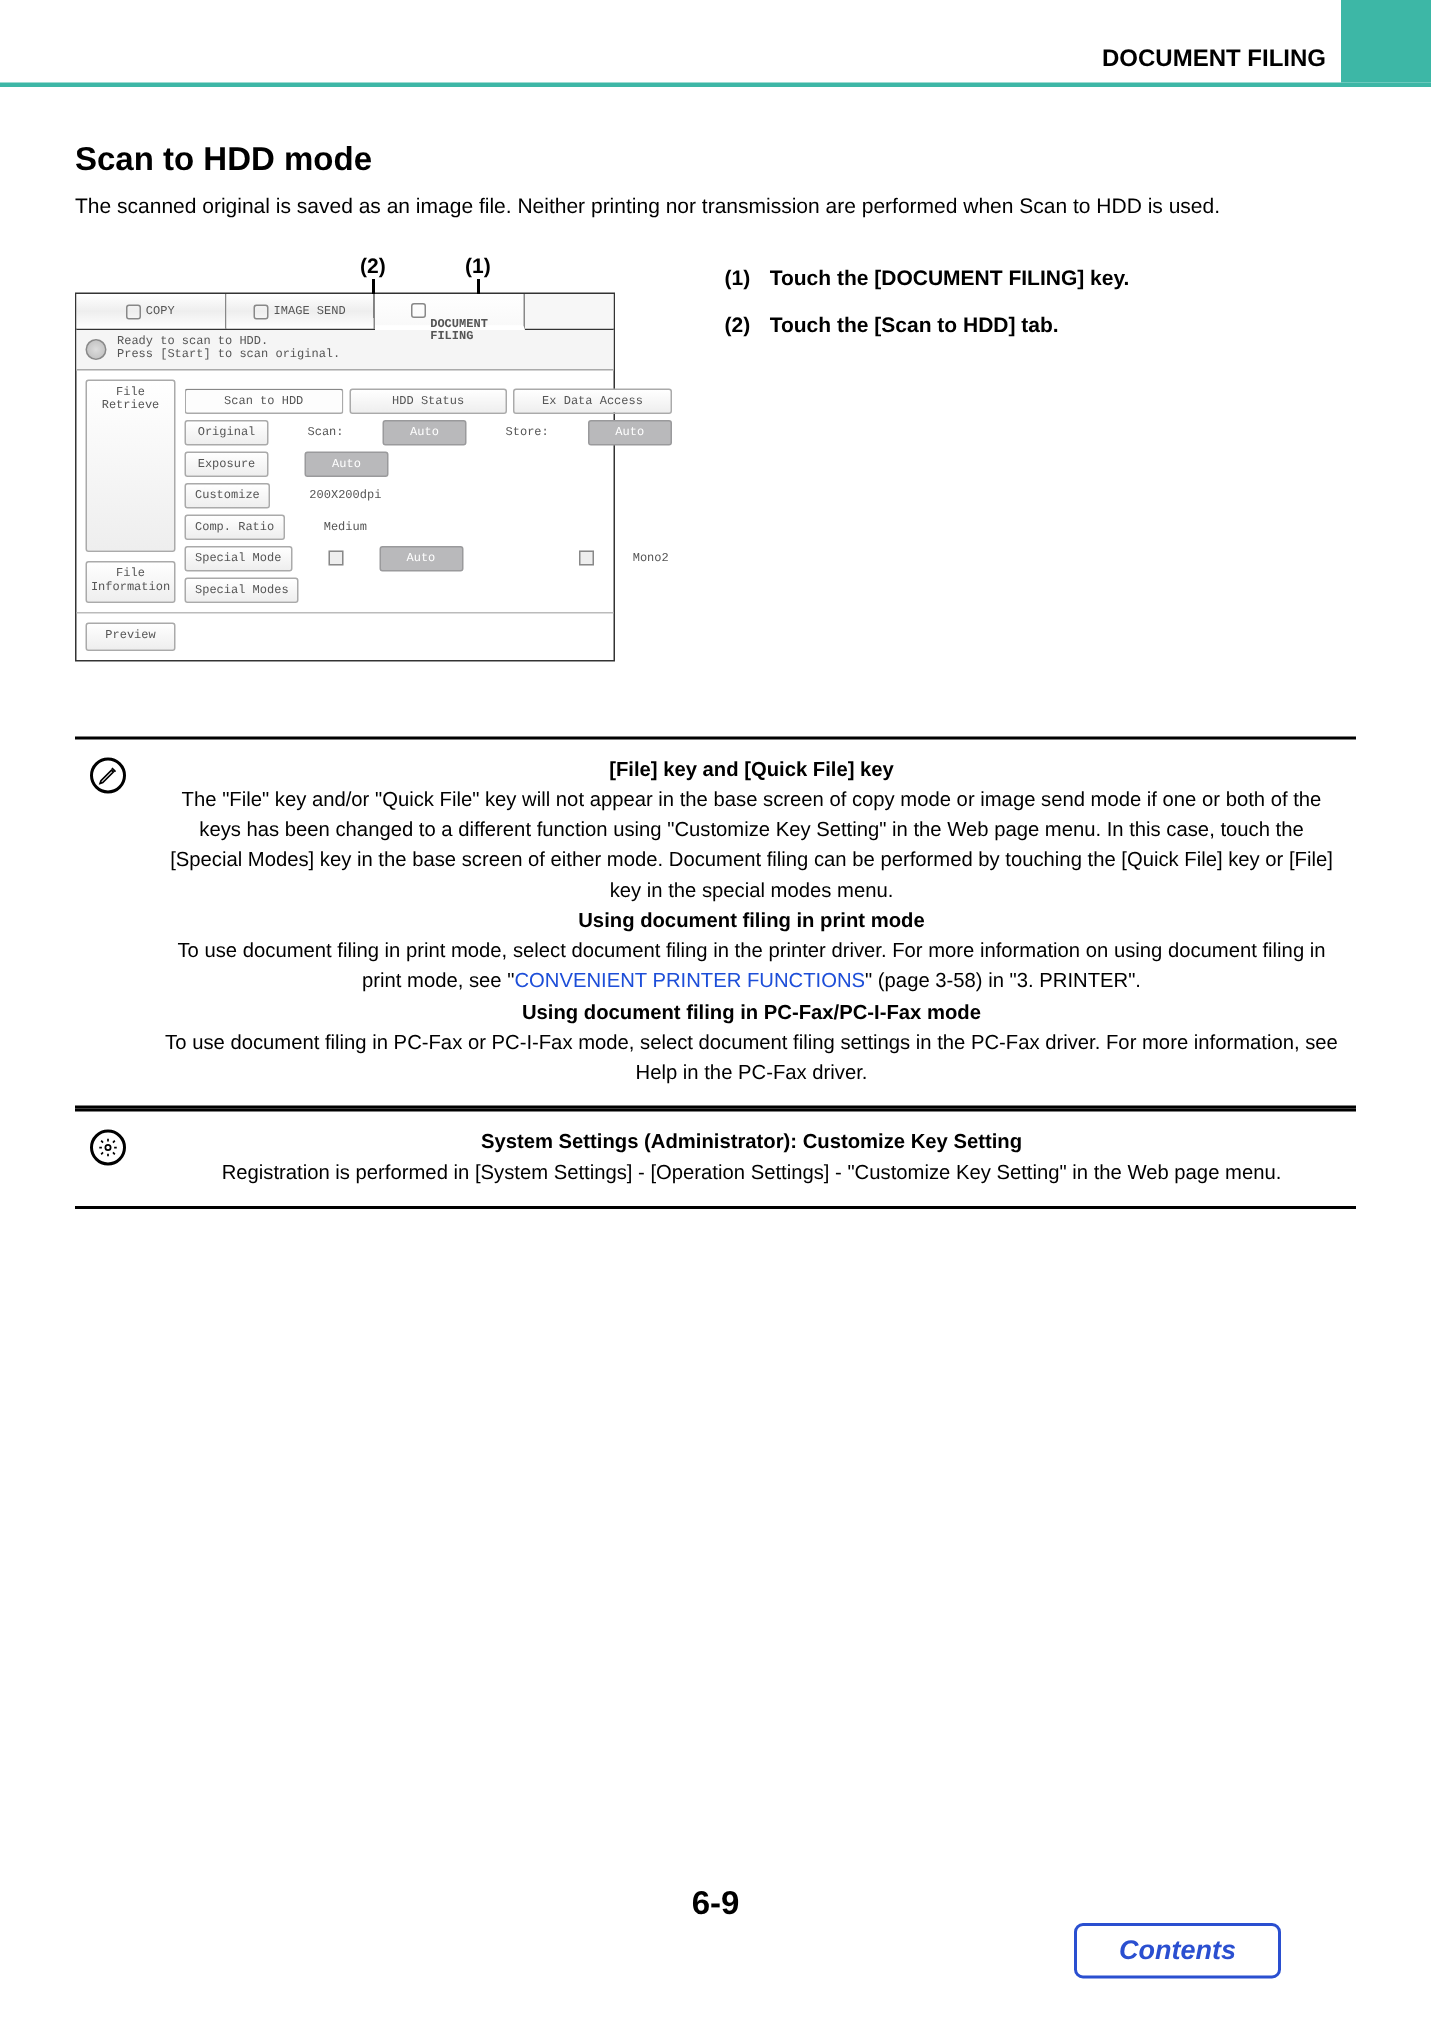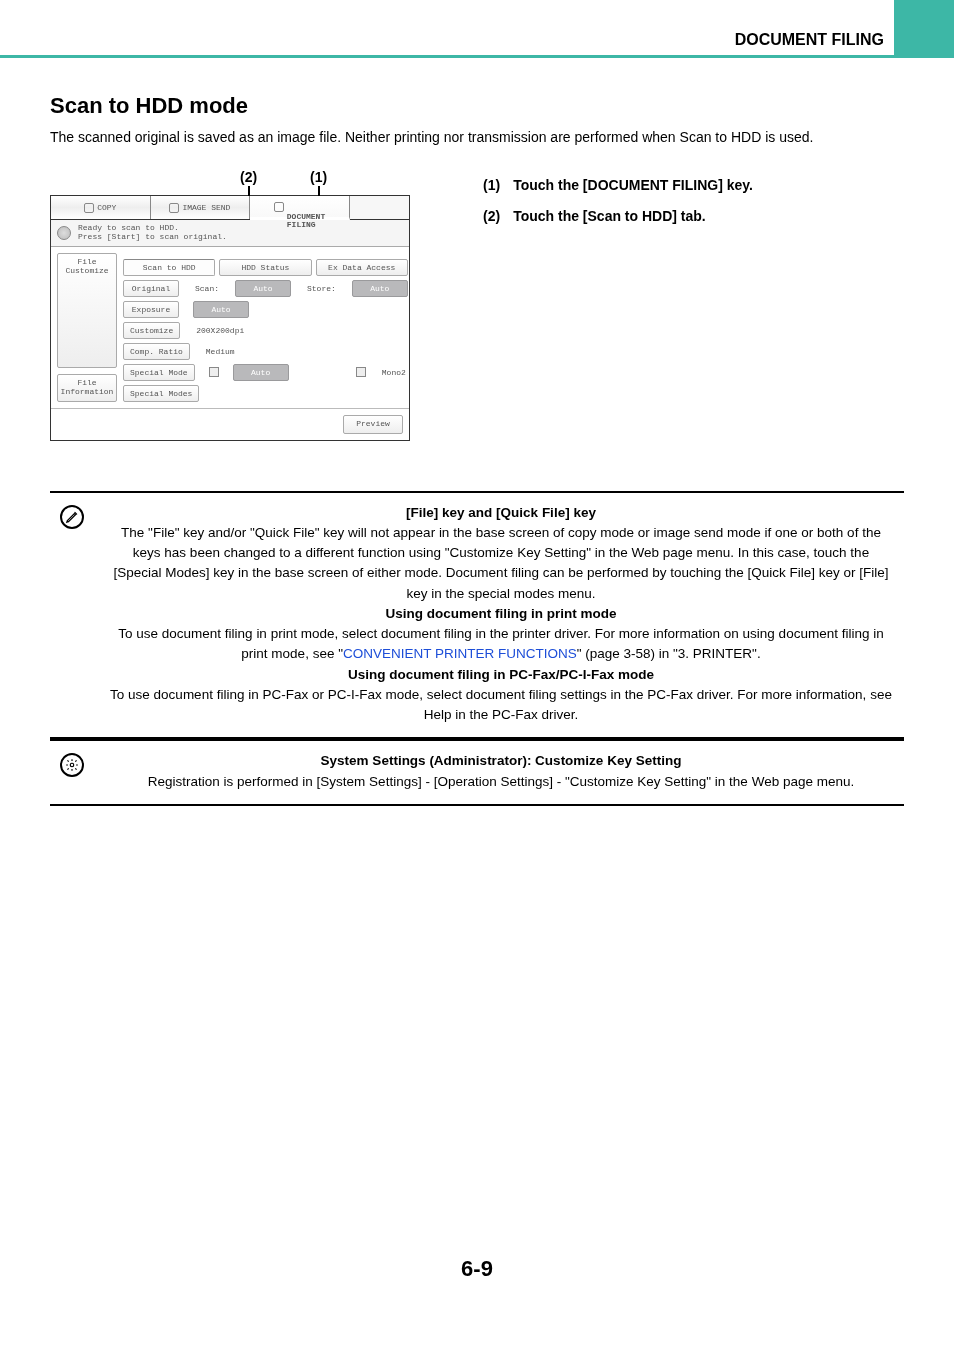--- a/index.html
+++ b/index.html
@@ -151,21 +151,21 @@
     padding:4px 2px;
     line-height:1.1;
   }
   .panel-main {
     flex:1;
     padding:6px 6px 6px 0;
     display:flex;
     flex-direction:column;
     gap:4px;
   }
-  .row { display:flex; align-items:center; gap:14px; }
+  .row { display:flex; align-items:center; gap:24px; }
   .chip {
     border:1px solid #aaa;
     border-radius:2px;
     background:linear-gradient(#fff,#eee);
     padding:3px 6px;
     min-width:56px;
     text-align:center;
   }
   .chip.dark {
     background:#b9b9bb;
@@ -173,21 +173,20 @@
     border-color:#9a9a9c;
   }
   .lbl { padding:0 2px; }
   .smicon {
     width:10px;height:10px;display:inline-block;border:1px solid #888;background:#eee;flex:0 0 auto;
   }
   .panel-bottom {
     border-top:1px solid #bbb;
     padding:6px;
     display:flex;
-    justify-content:flex-end;
   }
   
   .steps { font-weight: bold; font-size:14px; line-height:1.9; }
   .steps td.n { padding-right:10px; vertical-align:top; }
   
   .note-box {
     border-top: 2px solid #000;
     border-bottom: 2px solid #000;
     padding: 10px 0 12px 0;
     margin-bottom: 6px;
@@ -278,21 +277,21 @@
         <div class="panel-status">
           <span class="status-icon"></span>
           <span class="msg">
             <span>Ready to scan to HDD.</span><br>
             <span>Press [Start] to scan original.</span>
           </span>
         </div>
 
         <div class="panel-body">
           <div class="panel-side">
-            <div class="subtab" style="margin:0;">File Customize</div>
+            <div class="subtab" style="margin:0;">File Retrieve</div>
             <div class="side-btn">
               <span>File</span><br>
               <span>Information</span>
             </div>
           </div>
           <div class="panel-main">
             <div class="panel-subtabs" style="padding:0;">
               <div class="subtab active">Scan to HDD</div>
               <div class="subtab">HDD Status</div>
               <div class="subtab">Ex Data Access</div>
@@ -381,14 +380,17 @@
         </div>
       </div>
       <div class="note-content">
         <b>System Settings (Administrator): Customize Key Setting</b><br>
         <span>Registration is performed in [System Settings] - [Operation Settings] - "Customize Key Setting" in the Web page menu.</span>
       </div>
     </div>
   </div>
 
   <div class="page-number">6-9</div>
+  <div class="footer-wrap">
+    <div class="contents-btn">Contents</div>
+  </div>
 
 </div>
 
 </body></html>

